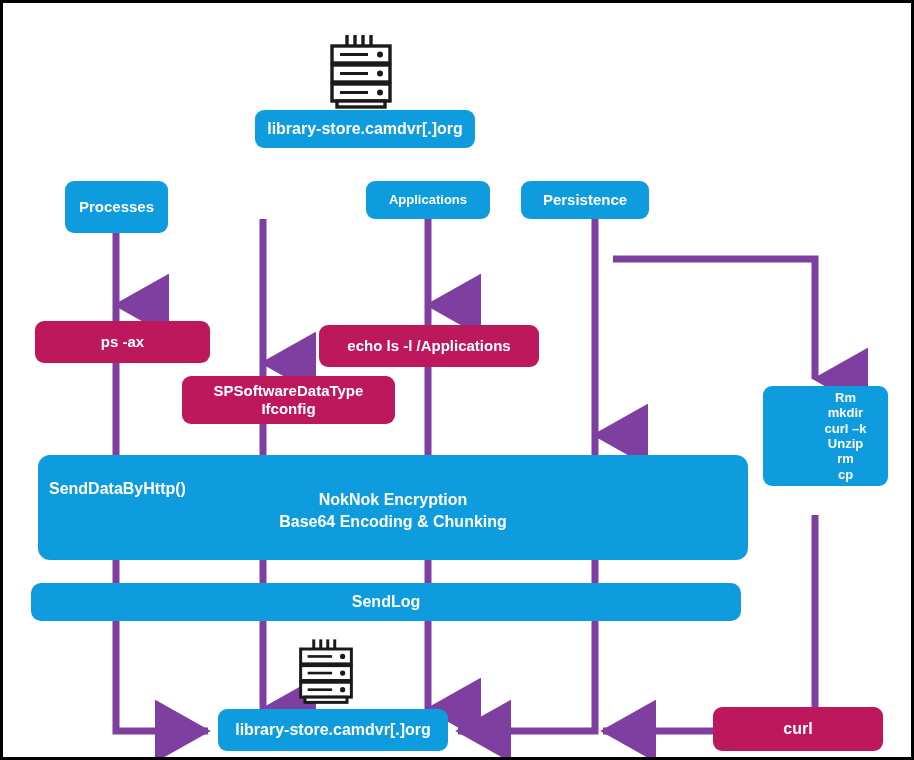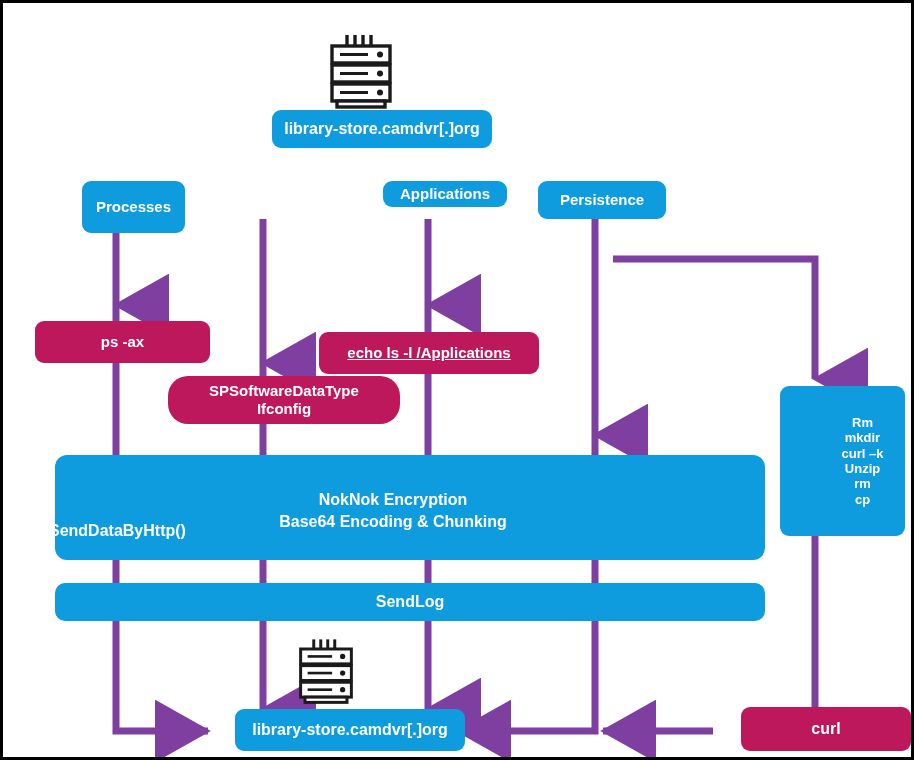--- a/index.html
+++ b/index.html
@@ -19,21 +19,21 @@
     align-items:center;
     justify-content:center;
     text-align:center;
     color:#ffffff;
     font-weight:bold;
     line-height:1.18;
     border-radius:9px;
     z-index:5;
     white-space:pre-line;
   }
-  .blue{background:#0e9cdf;margin-left:17px;}
+  .blue{background:#0e9cdf;}
   .teal{background:#be185d;}
   .svg-layer{position:absolute;left:0;top:0;width:914px;height:760px;z-index:2;}
   .icon-server{position:absolute;z-index:6;}
   .big-label-wrap{position:absolute;z-index:6;display:flex;align-items:center;justify-content:center;color:#fff;font-weight:bold;text-align:center;line-height:1.35;}
 </style>
 </head>
 <body>
 
 <div id="canvas">
 
@@ -106,46 +106,46 @@
         <circle cx="59" cy="61.5" r="3"></circle>
       </g>
     </svg>
   </div>
 
   <div class="node blue" style="left:252px;top:107px;width:220px;height:38px;font-size:16px;">library-store.camdvr[.]org</div>
 
   <div class="node blue" style="left:62px;top:178px;width:103px;height:52px;font-size:15px;">Processes</div>
 
 
-  <div class="node blue" style="left:363px;top:178px;width:124px;height:26px;font-size:15px;">Applications</div>
+  <div class="node blue" style="left:363px;top:178px;width:124px;height:38px;font-size:13px;">Applications</div>
 
   <div class="node blue" style="left:518px;top:178px;width:128px;height:38px;font-size:15px;">Persistence</div>
 
   <div class="node teal" style="left:32px;top:318px;width:175px;height:42px;font-size:15px;">ps -ax</div>
 
-  <div class="node teal" style="left:165px;top:373px;width:232px;height:48px;font-size:15px;border-radius:20px;">SPSoftwareDataType
+  <div class="node teal" style="left:179px;top:373px;width:213px;height:48px;font-size:15px;">SPSoftwareDataType
 Ifconfig</div>
 
-  <div class="node teal" style="left:316px;top:329px;width:220px;height:42px;font-size:15px;text-decoration:underline;">echo ls -l /Applications</div>
+  <div class="node teal" style="left:316px;top:322px;width:220px;height:42px;font-size:15px;">echo ls -l /Applications</div>
 
-  <div class="node blue" style="left:760px;top:383px;width:125px;height:150px;font-size:13px;padding-left:40px;">Rm
+  <div class="node blue" style="left:760px;top:383px;width:125px;height:100px;font-size:13px;padding-left:40px;">Rm
 mkdir
 curl –k
 Unzip
 rm
 cp</div>
 
-  <div class="node teal" style="left:710px;top:704px;width:170px;height:44px;font-size:16px;margin-left:28px;">curl</div>
+  <div class="node teal" style="left:710px;top:704px;width:170px;height:44px;font-size:16px;">curl</div>
 
   <div class="node blue" style="left:35px;top:452px;width:710px;height:105px;border-radius:12px;"></div>
-  <div class="big-label-wrap" style="left:46px;top:474px;width:230px;height:24px;font-size:16px;justify-content:flex-start;margin-top:42px;">SendDataByHttp()</div>
+  <div class="big-label-wrap" style="left:46px;top:474px;width:230px;height:24px;font-size:16px;justify-content:flex-start;">SendDataByHttp()</div>
   <div class="big-label-wrap" style="left:160px;top:484px;width:460px;height:48px;font-size:16px;white-space:pre-line;">NokNok Encryption
 Base64 Encoding &amp; Chunking</div>
 
-  <div class="node blue" style="left:35px;top:580px;width:710px;height:38px;font-size:16px;border-radius:10px;">SendLog</div>
+  <div class="node blue" style="left:28px;top:580px;width:710px;height:38px;font-size:16px;border-radius:10px;">SendLog</div>
 
   <div class="icon-server" style="left:288px;top:632px;width:70px;height:70px;">
     <svg viewBox="0 0 80 78" width="70" height="70">
       <g stroke="#1a1a1a" stroke-width="3.4" fill="none">
         <line x1="26" y1="4" x2="26" y2="16"></line>
         <line x1="34" y1="4" x2="34" y2="16"></line>
         <line x1="42" y1="4" x2="42" y2="16"></line>
         <line x1="50" y1="4" x2="50" y2="16"></line>
       </g>
       <rect x="11" y="15" width="58" height="17" fill="#ffffff" stroke="#1a1a1a" stroke-width="3.4"></rect>

